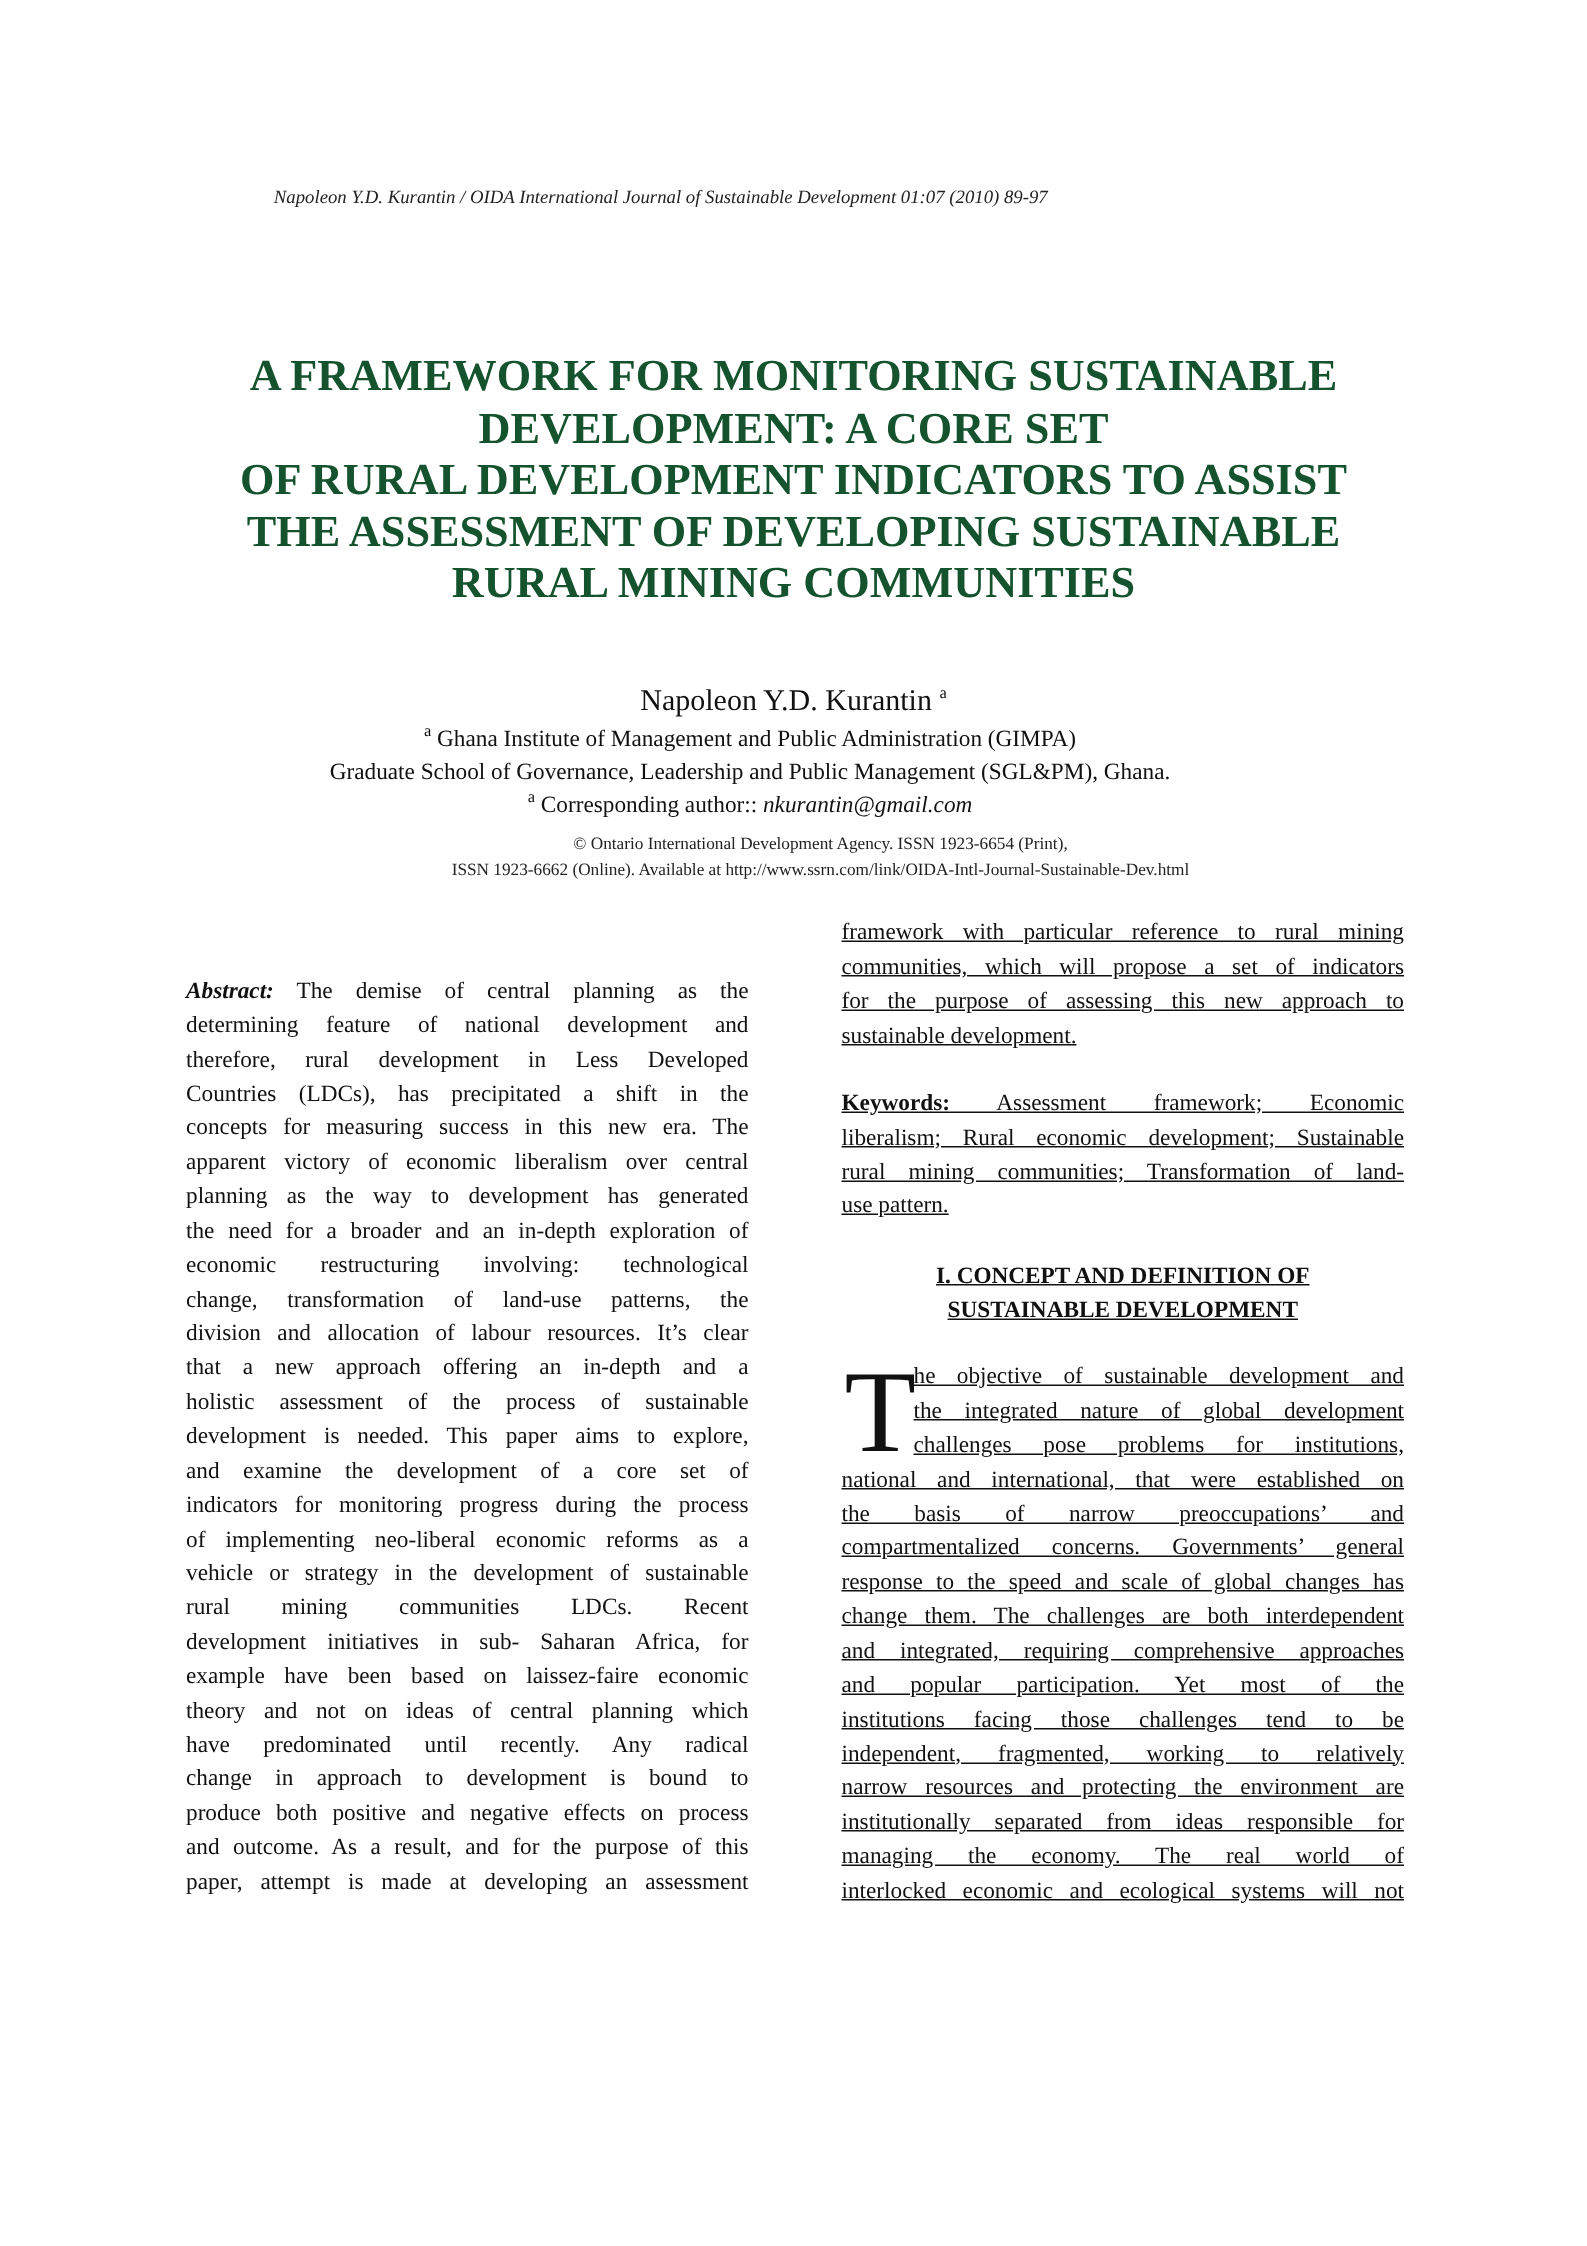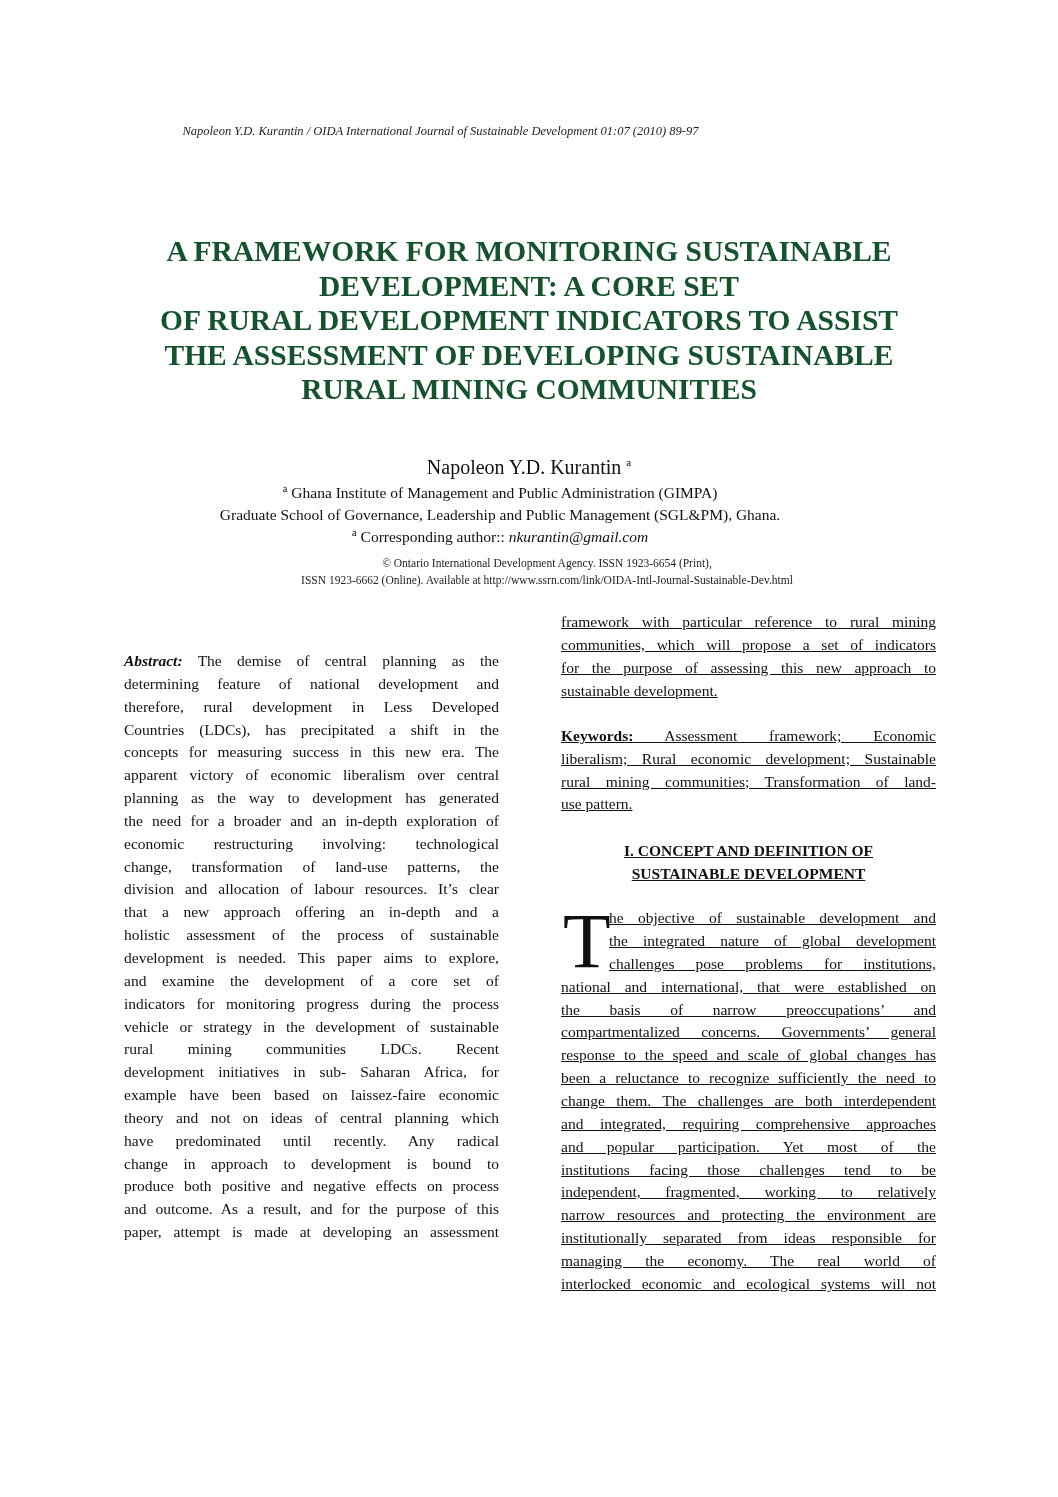--- a/index.html
+++ b/index.html
@@ -89,20 +89,21 @@
     <span class="jl">planning as the way to development has generated</span>
     <span class="jl">the need for a broader and an in-depth exploration of</span>
     <span class="jl">economic restructuring involving: technological</span>
     <span class="jl">change, transformation of land-use patterns, the</span>
     <span class="jl">division and allocation of labour resources.  It’s clear</span>
     <span class="jl">that a new approach offering an in-depth and a</span>
     <span class="jl">holistic assessment of the process of sustainable</span>
     <span class="jl">development is needed.  This paper aims to explore,</span>
     <span class="jl">and examine the development of a core set of</span>
     <span class="jl">indicators for monitoring progress during the process</span>
+    <span class="jl">of implementing neo-liberal economic reforms as a</span>
     <span class="jl">vehicle or strategy in the development of sustainable</span>
     <span class="jl">rural mining communities LDCs. Recent</span>
     <span class="jl">development initiatives in sub- Saharan Africa, for</span>
     <span class="jl">example have been based on laissez-faire economic</span>
     <span class="jl">theory and not on ideas of central planning which</span>
     <span class="jl">have predominated until recently.  Any radical</span>
     <span class="jl">change in approach to development is bound to</span>
     <span class="jl">produce both positive and negative effects on process</span>
     <span class="jl">and outcome.  As a result, and for the purpose of this</span>
     <span class="jl">paper, attempt is made at developing an assessment</span>
@@ -135,21 +136,20 @@
       <div class="indented">
         <span class="jl">he objective of sustainable development and</span>
         <span class="jl">the integrated nature of global development</span>
         <span class="jl">challenges pose problems for institutions,</span>
       </div>
     </div>
     <span class="jl">national and international, that were established on</span>
     <span class="jl">the basis of narrow preoccupations’ and</span>
     <span class="jl">compartmentalized concerns.  Governments’ general</span>
     <span class="jl">response to the speed and scale of global changes has</span>
-    <span class="jl">been a reluctance to recognize sufficiently the need to</span>
     <span class="jl">change them.  The challenges are both interdependent</span>
     <span class="jl">and integrated, requiring comprehensive approaches</span>
     <span class="jl">and popular participation.  Yet most of the</span>
     <span class="jl">institutions facing those challenges tend to be</span>
     <span class="jl">independent, fragmented, working to relatively</span>
     <span class="jl">narrow resources and protecting the environment are</span>
     <span class="jl">institutionally separated from ideas responsible  for</span>
     <span class="jl">managing the economy.  The real world of</span>
     <span class="jl">interlocked economic and ecological systems will not</span>
   </div>

